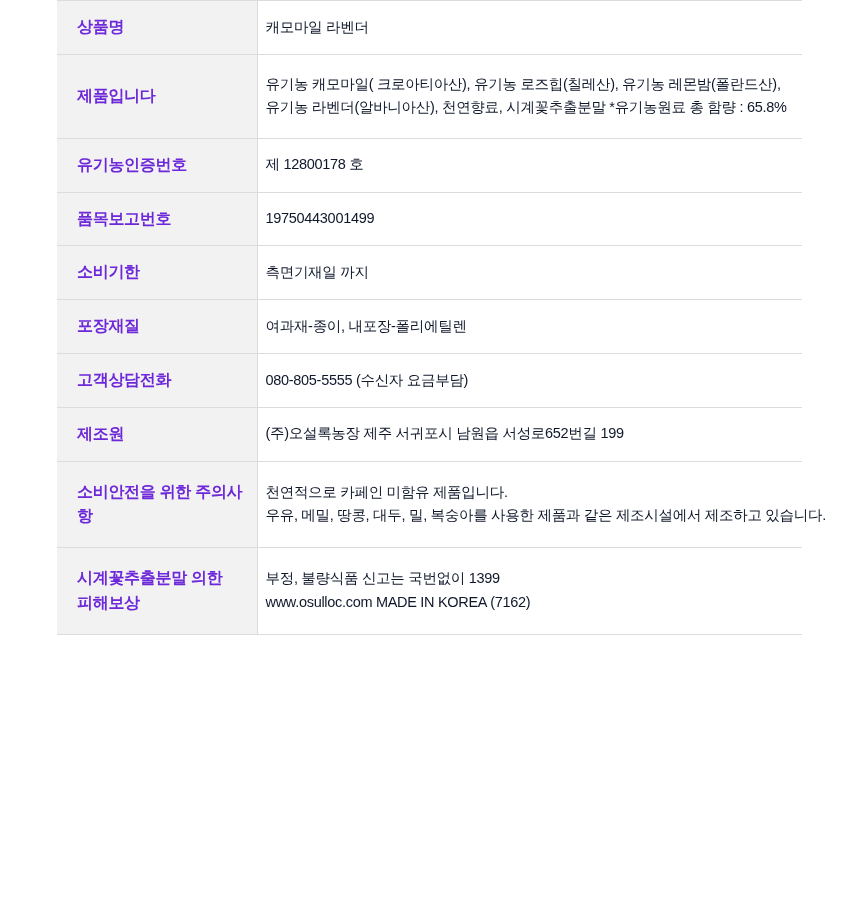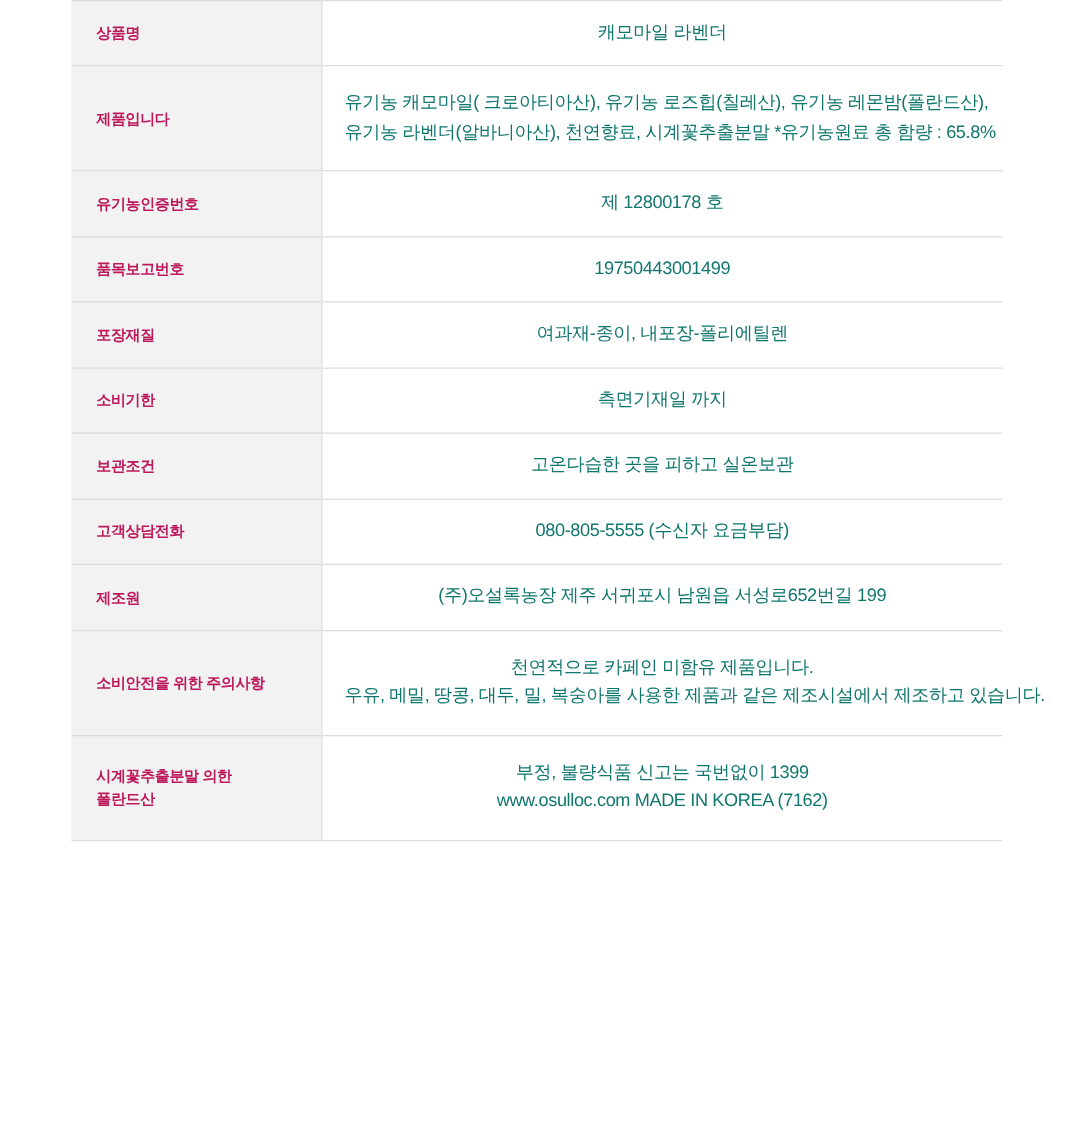--- a/index.html
+++ b/index.html
@@ -39,34 +39,33 @@
     border-top: 1px solid #dcdcdc;
   }
   .info-table td {
     vertical-align: middle;
     padding: 0;
   }
   td.label-cell {
     background: #f2f2f2;
     border-right: 1px solid #dcdcdc;
     padding: 14px 0 14px 20px;
-    font-size: 12px;
+    font-size: 16px;
     font-weight: bold;
-    color: #be185d;
+    color: #6d28d9;
     line-height: 1.55;
     letter-spacing: -0.3px;
   }
   td.value-cell {
     background: #ffffff;
-    padding: 14px 18px 14px 18px;
+    padding: 14px 18px 14px 8px;
     font-size: 14.5px;
-    color: #0f766e;
+    color: #0f172a;
     line-height: 1.62;
     letter-spacing: -0.3px;
-    text-align: center;
   }
   .value-line {
     display: block;
     white-space: nowrap;
   }
   .label-line {
     display: block;
   }
   
   tr.tall td { padding-top: 18px; padding-bottom: 18px; }
@@ -109,40 +108,32 @@
         <tr>
           <td class="label-cell">
             <span class="label-line">품목보고번호</span>
           </td>
           <td class="value-cell">
             <span class="value-line">19750443001499</span>
           </td>
         </tr>
         <tr>
           <td class="label-cell">
-            <span class="label-line">포장재질</span>
-          </td>
-          <td class="value-cell">
-            <span class="value-line">여과재-종이, 내포장-폴리에틸렌</span>
-          </td>
-        </tr>
-        <tr>
-          <td class="label-cell">
             <span class="label-line">소비기한</span>
           </td>
           <td class="value-cell">
             <span class="value-line">측면기재일 까지</span>
           </td>
         </tr>
         <tr>
           <td class="label-cell">
-            <span class="label-line">보관조건</span>
+            <span class="label-line">포장재질</span>
           </td>
           <td class="value-cell">
-            <span class="value-line">고온다습한 곳을 피하고 실온보관</span>
+            <span class="value-line">여과재-종이, 내포장-폴리에틸렌</span>
           </td>
         </tr>
         <tr>
           <td class="label-cell">
             <span class="label-line">고객상담전화</span>
           </td>
           <td class="value-cell">
             <span class="value-line">080-805-5555 (수신자 요금부담)</span>
           </td>
         </tr>
@@ -159,21 +150,21 @@
             <span class="label-line">소비안전을 위한 주의사항</span>
           </td>
           <td class="value-cell">
             <span class="value-line">천연적으로 카페인 미함유 제품입니다.</span>
             <span class="value-line">우유, 메밀, 땅콩, 대두, 밀, 복숭아를 사용한 제품과 같은 제조시설에서 제조하고 있습니다.</span>
           </td>
         </tr>
         <tr class="tall">
           <td class="label-cell">
             <span class="label-line">시계꽃추출분말 의한</span>
-            <span class="label-line">폴란드산</span>
+            <span class="label-line">피해보상</span>
           </td>
           <td class="value-cell">
             <span class="value-line">부정, 불량식품 신고는 국번없이 1399</span>
             <span class="value-line">www.osulloc.com MADE IN KOREA (7162)</span>
           </td>
         </tr>
       </tbody>
   </table>
 </div>
 

